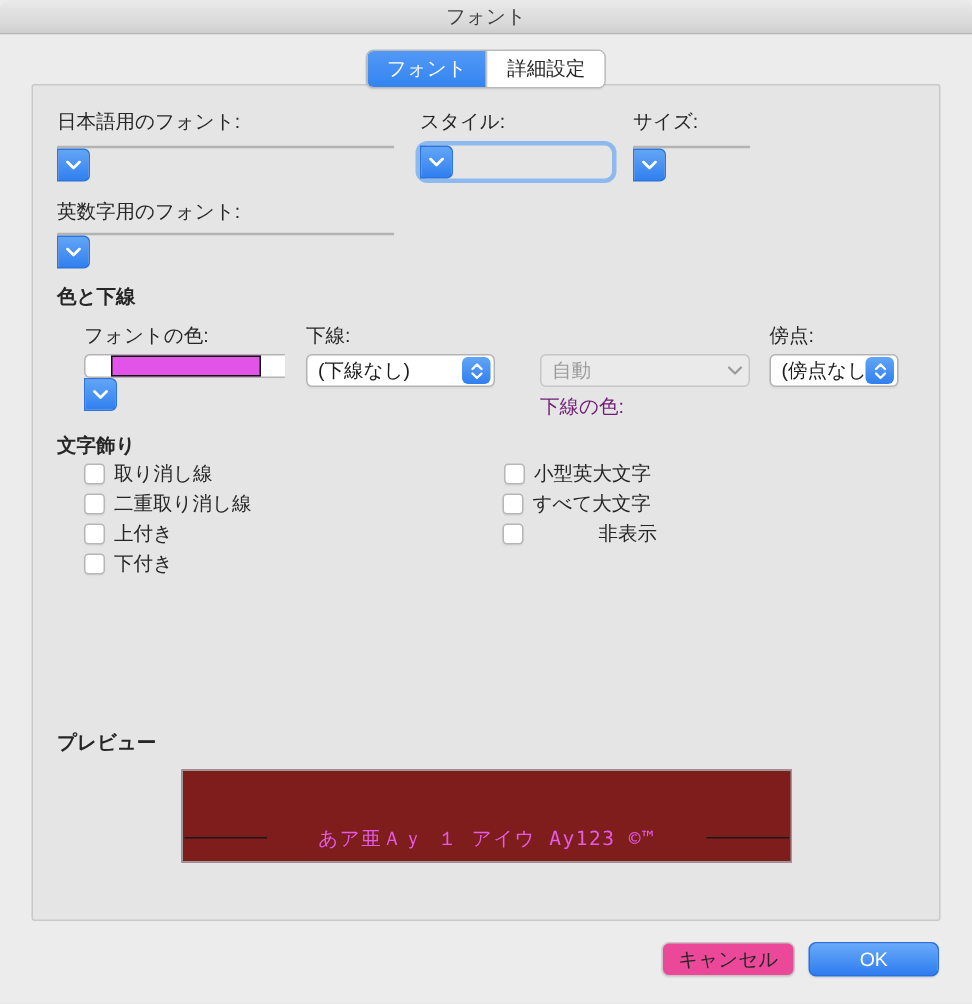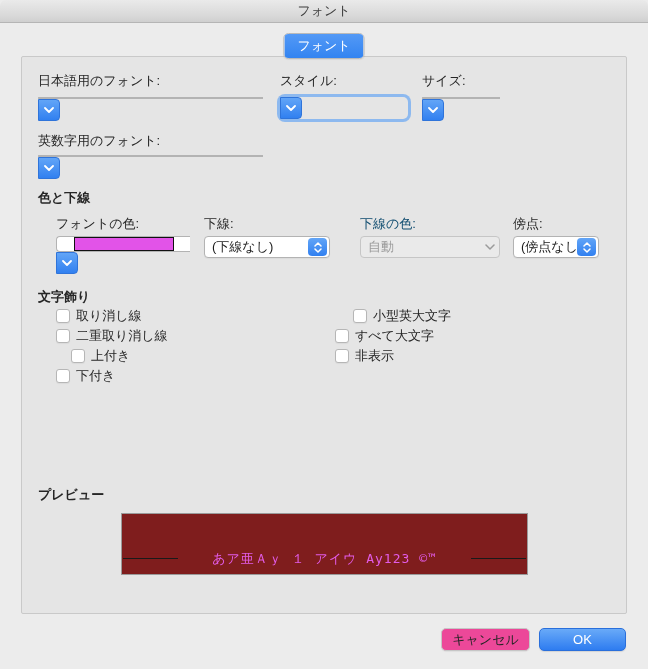--- a/index.html
+++ b/index.html
@@ -39,21 +39,21 @@
     color:#fff;border-left:none;
   }
 
   
   .panel{
     left:21px;top:56px;width:604px;height:556px;
     background:#e5e5e5;border:1px solid #c9c9c9;border-radius:2px;
   }
 
   label.fld{color:#262626;}
-  label.fld.disabled{color:#0c4a6e;}
+  label.fld.disabled{color:#701a75;margin-top:47px;}
   .bold{font-weight:bold;}
 
   
   .combo{display:flex;height:22px;flex-direction:column;}
   .combo .field{
     flex:1;height:22px;box-sizing:border-box;
     background:#fff;border:1px solid #b3b3b3;border-right:none;
     border-radius:4px 0 0 4px;
     display:flex;align-items:center;padding:0 6px;
     font-size:13px;color:#1a1a1a;white-space:nowrap;overflow:hidden;
@@ -138,20 +138,21 @@
 </style>
 </head>
 <body>
 
 <div class="titlebar abs">
   <span>フォント</span>
 </div>
 
 <div class="tabs abs">
   <div class="tab selected">フォント</div>
+  <div class="tab">詳細設定</div>
 </div>
 
 <div class="panel abs"></div>
 
 <label class="fld abs" style="left:38px;top:72px;">日本語用のフォント:</label>
 <label class="fld abs" style="left:280px;top:72px;">スタイル:</label>
 <label class="fld abs" style="left:422px;top:72px;">サイズ:</label>
 
 <div class="combo abs" style="left:38px;top:97px;width:225px;">
   <div class="field">MS Gothic</div>
@@ -253,38 +254,38 @@
 <div class="bold abs" style="left:38px;top:288px;">文字飾り</div>
 
 <div class="cbrow abs" style="left:56px;top:308px;">
   <span class="cb"></span>
   <span>取り消し線</span>
 </div>
 <div class="cbrow abs" style="left:56px;top:328px;">
   <span class="cb"></span>
   <span>二重取り消し線</span>
 </div>
-<div class="cbrow abs" style="left:56px;top:348px;margin-left:15px;">
+<div class="cbrow abs" style="left:56px;top:348px;">
   <span class="cb"></span>
   <span>上付き</span>
 </div>
 <div class="cbrow abs" style="left:56px;top:368px;">
   <span class="cb"></span>
   <span>下付き</span>
 </div>
 
-<div class="cbrow abs" style="left:353px;top:308px;">
+<div class="cbrow abs" style="left:336px;top:308px;">
   <span class="cb"></span>
   <span>小型英大文字</span>
 </div>
 <div class="cbrow abs" style="left:335px;top:328px;">
   <span class="cb"></span>
   <span>すべて大文字</span>
 </div>
-<div class="cbrow abs" style="left:335px;top:348px;">
+<div class="cbrow abs" style="left:335px;top:348px;gap:44px;">
   <span class="cb"></span>
   <span>非表示</span>
 </div>
 
 <div class="bold abs" style="left:38px;top:486px;">プレビュー</div>
 <div class="preview-box abs">
   <div class="pv-line" style="left:1px;"></div>
   <div class="pv-line" style="right:1px;"></div>
   <div class="pv-text" style="color: rgb(226, 92, 232);">あア亜Ａｙ １ アイウ Ay123 ©™</div>
 </div>

